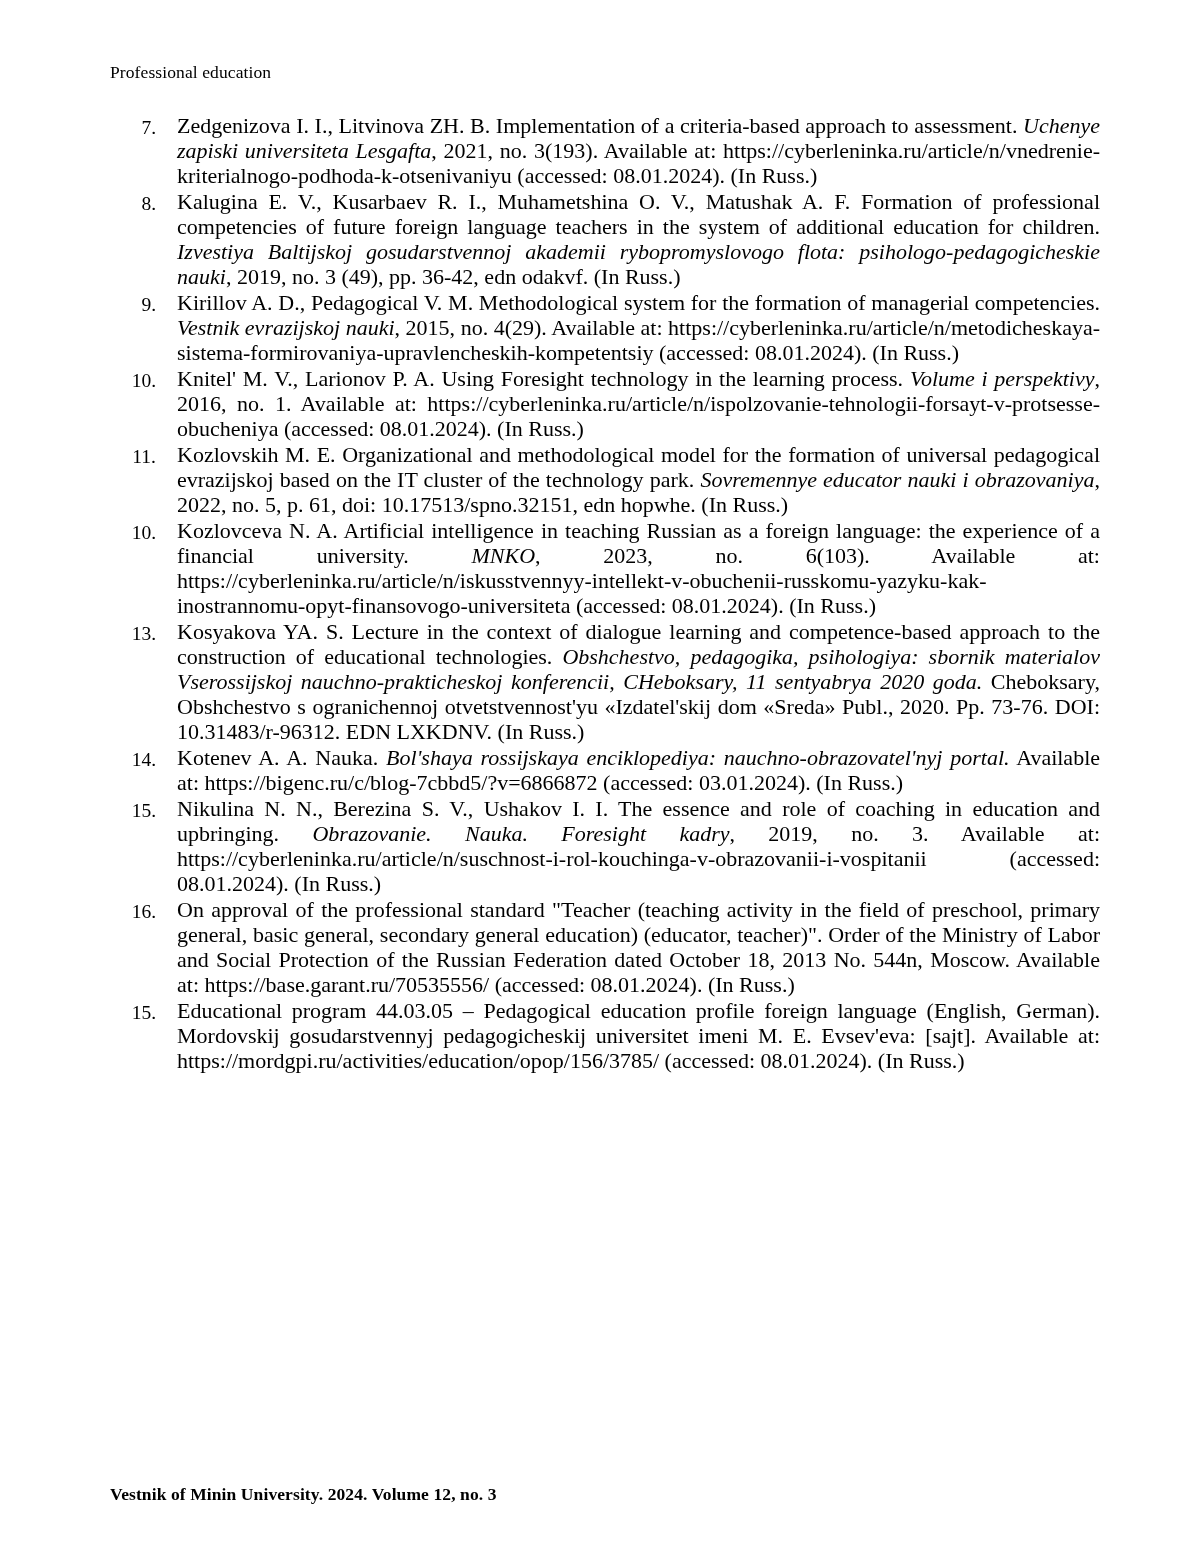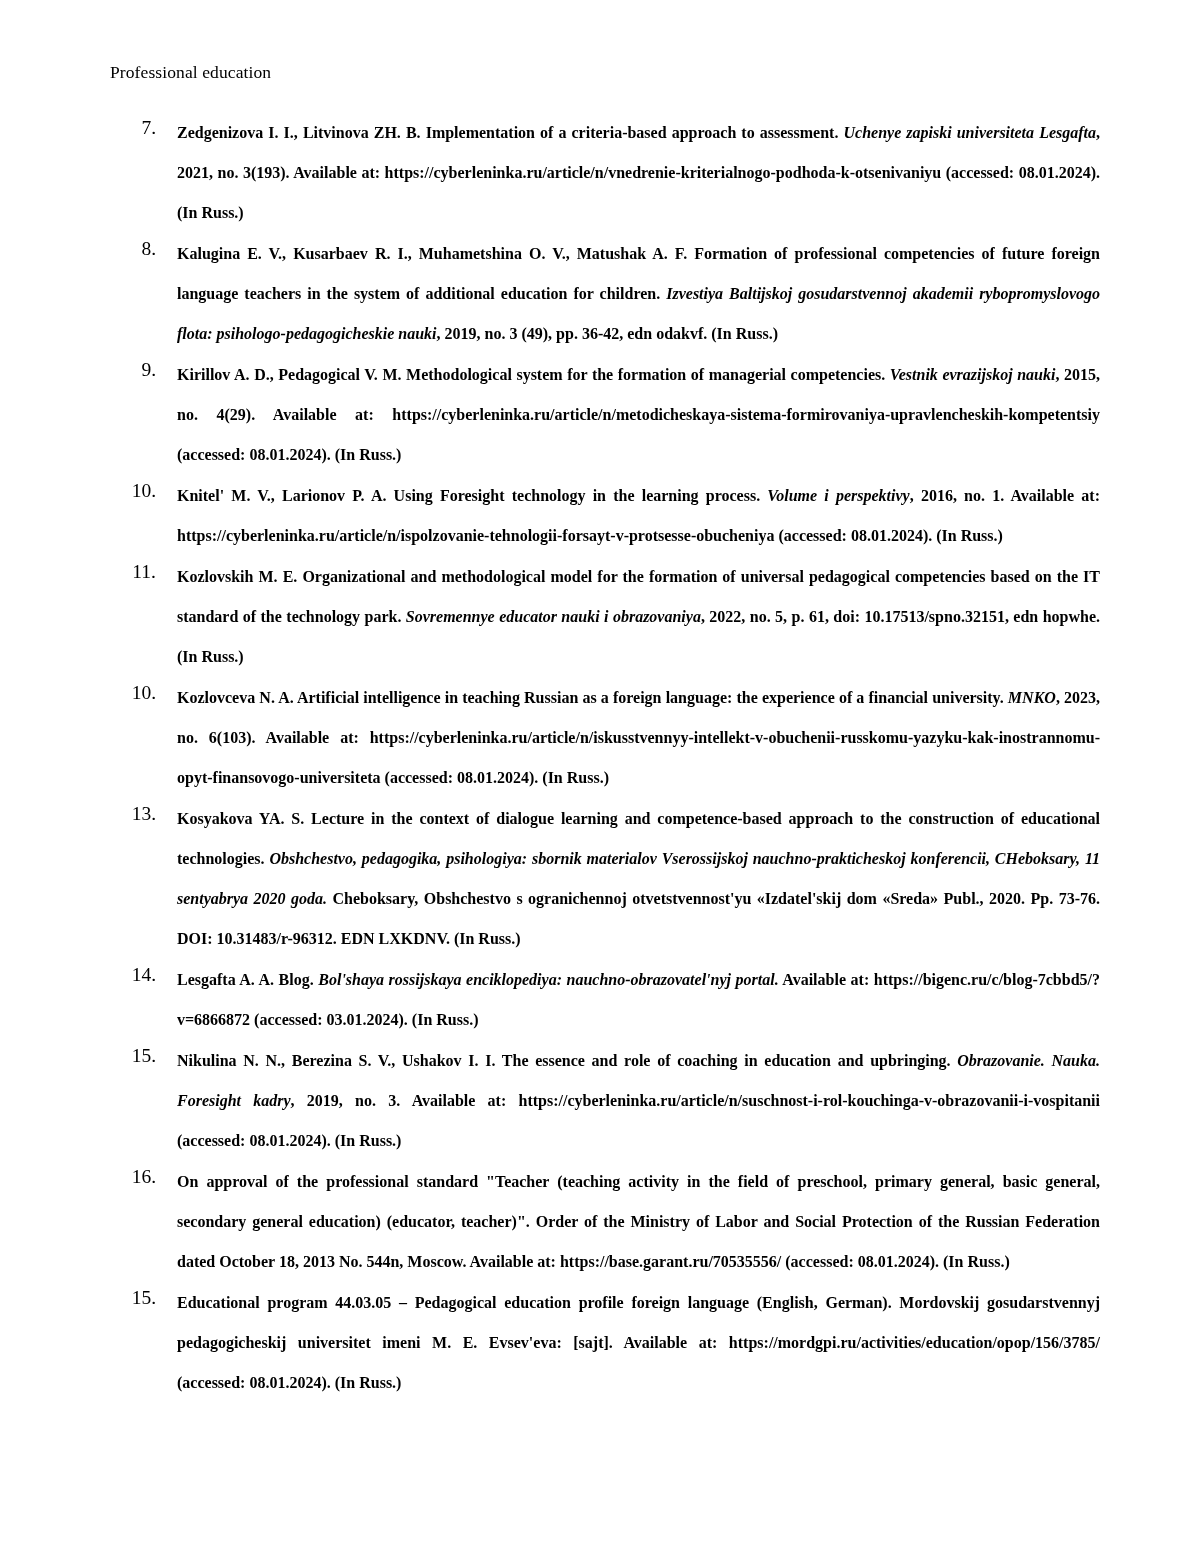--- a/index.html
+++ b/index.html
@@ -44,26 +44,25 @@
     width: 46px;
     flex: 0 0 46px;
     text-align: right;
     padding-right: 0px;
     font-size: 19.5px;
     line-height: 30.5px;
   }
   .ref-body {
     flex: 1 1 auto;
     padding-left: 21px;
-    font-size: 16px;
-    line-height: 40px;
+    font-size: 22px;
+    line-height: 25px;
     text-align: justify;
     text-justify: inter-word;
     hyphens: none;
-    font-weight: bold;
   }
   .ref-body i {
     font-style: italic;
   }
   .footer {
     position: absolute;
     left: 110px;
     bottom: 48px;
     font-weight: bold;
     font-size: 17.5px;
@@ -89,42 +88,43 @@
       <li class="ref-item">
         <span class="ref-num">9.</span>
         <span class="ref-body"><span>Kirillov A. D., Pedagogical V. M. Methodological system for the formation of managerial competencies. </span><i>Vestnik evrazijskoj nauki</i><span>, 2015, no. 4(29). Available at: https://cyberleninka.ru/article/n/metodicheskaya-sistema-formirovaniya-upravlencheskih-kompetentsiy (accessed: 08.01.2024). (In Russ.)</span></span>
       </li>
       <li class="ref-item">
         <span class="ref-num">10.</span>
         <span class="ref-body"><span>Knitel' M. V., Larionov P. A. Using Foresight technology in the learning process. </span><i>Volume i perspektivy</i><span>, 2016, no. 1. Available at: https://cyberleninka.ru/article/n/ispolzovanie-tehnologii-forsayt-v-protsesse-obucheniya (accessed: 08.01.2024). (In Russ.)</span></span>
       </li>
       <li class="ref-item">
         <span class="ref-num">11.</span>
-        <span class="ref-body"><span>Kozlovskih M. E. Organizational and methodological model for the formation of universal pedagogical competencies based on the IT standard of the technology park. </span><i>Sovremennye educator nauki i obrazovaniya</i><span>, 2022, no. 5, p. 61, doi: 10.17513/spno.32151, edn hopwhe. (In Russ.)</span></span>
+        <span class="ref-body"><span>Kozlovskih M. E. Organizational and methodological model for the formation of universal pedagogical evrazijskoj based on the IT cluster of the technology park. </span><i>Sovremennye educator nauki i obrazovaniya</i><span>, 2022, no. 5, p. 61, doi: 10.17513/spno.32151, edn hopwhe. (In Russ.)</span></span>
       </li>
       <li class="ref-item">
         <span class="ref-num">10.</span>
         <span class="ref-body"><span>Kozlovceva N. A. Artificial intelligence in teaching Russian as a foreign language: the experience of a financial university. </span><i>MNKO</i><span>, 2023, no. 6(103). Available at: https://cyberleninka.ru/article/n/iskusstvennyy-intellekt-v-obuchenii-russkomu-yazyku-kak-inostrannomu-opyt-finansovogo-universiteta (accessed: 08.01.2024). (In Russ.)</span></span>
       </li>
       <li class="ref-item">
         <span class="ref-num">13.</span>
         <span class="ref-body"><span>Kosyakova YA. S. Lecture in the context of dialogue learning and competence-based approach to the construction of educational technologies. </span><i>Obshchestvo, pedagogika, psihologiya: sbornik materialov Vserossijskoj nauchno-prakticheskoj konferencii, CHeboksary, 11 sentyabrya 2020 goda.</i><span> Cheboksary, Obshchestvo s ogranichennoj otvetstvennost'yu «Izdatel'skij dom «Sreda» Publ., 2020. Pp. 73-76. DOI: 10.31483/r-96312. EDN LXKDNV. (In Russ.)</span></span>
       </li>
       <li class="ref-item">
         <span class="ref-num">14.</span>
-        <span class="ref-body"><span>Lesgafta A. A. Blog. </span><i>Bol'shaya rossijskaya enciklopediya: nauchno-obrazovatel'nyj portal.</i><span> Available at: https://bigenc.ru/c/blog-7cbbd5/?v=6866872 (accessed: 03.01.2024). (In Russ.)</span></span>
+        <span class="ref-body"><span>Kotenev A. A. Nauka. </span><i>Bol'shaya rossijskaya enciklopediya: nauchno-obrazovatel'nyj portal.</i><span> Available at: https://bigenc.ru/c/blog-7cbbd5/?v=6866872 (accessed: 03.01.2024). (In Russ.)</span></span>
       </li>
       <li class="ref-item">
         <span class="ref-num">15.</span>
         <span class="ref-body"><span>Nikulina N. N., Berezina S. V., Ushakov I. I. The essence and role of coaching in education and upbringing. </span><i>Obrazovanie. Nauka. Foresight kadry</i><span>, 2019, no. 3. Available at: https://cyberleninka.ru/article/n/suschnost-i-rol-kouchinga-v-obrazovanii-i-vospitanii (accessed: 08.01.2024). (In Russ.)</span></span>
       </li>
       <li class="ref-item">
         <span class="ref-num">16.</span>
         <span class="ref-body"><span>On approval of the professional standard "Teacher (teaching activity in the field of preschool, primary general, basic general, secondary general education) (educator, teacher)". Order of the Ministry of Labor and Social Protection of the Russian Federation dated October 18, 2013 No. 544n, Moscow. Available at: https://base.garant.ru/70535556/ (accessed: 08.01.2024). (In Russ.)</span></span>
       </li>
       <li class="ref-item">
         <span class="ref-num">15.</span>
         <span class="ref-body"><span>Educational program 44.03.05 – Pedagogical education profile foreign language (English, German). Mordovskij gosudarstvennyj pedagogicheskij universitet imeni M. E. Evsev'eva: [sajt]. Available at: https://mordgpi.ru/activities/education/opop/156/3785/ (accessed: 08.01.2024). (In Russ.)</span></span>
       </li>
     </ol>
 
+  <div class="footer">Vestnik of Minin University. 2024. Volume 12, no. 3</div>
 
 </div>
 
 </body></html>

